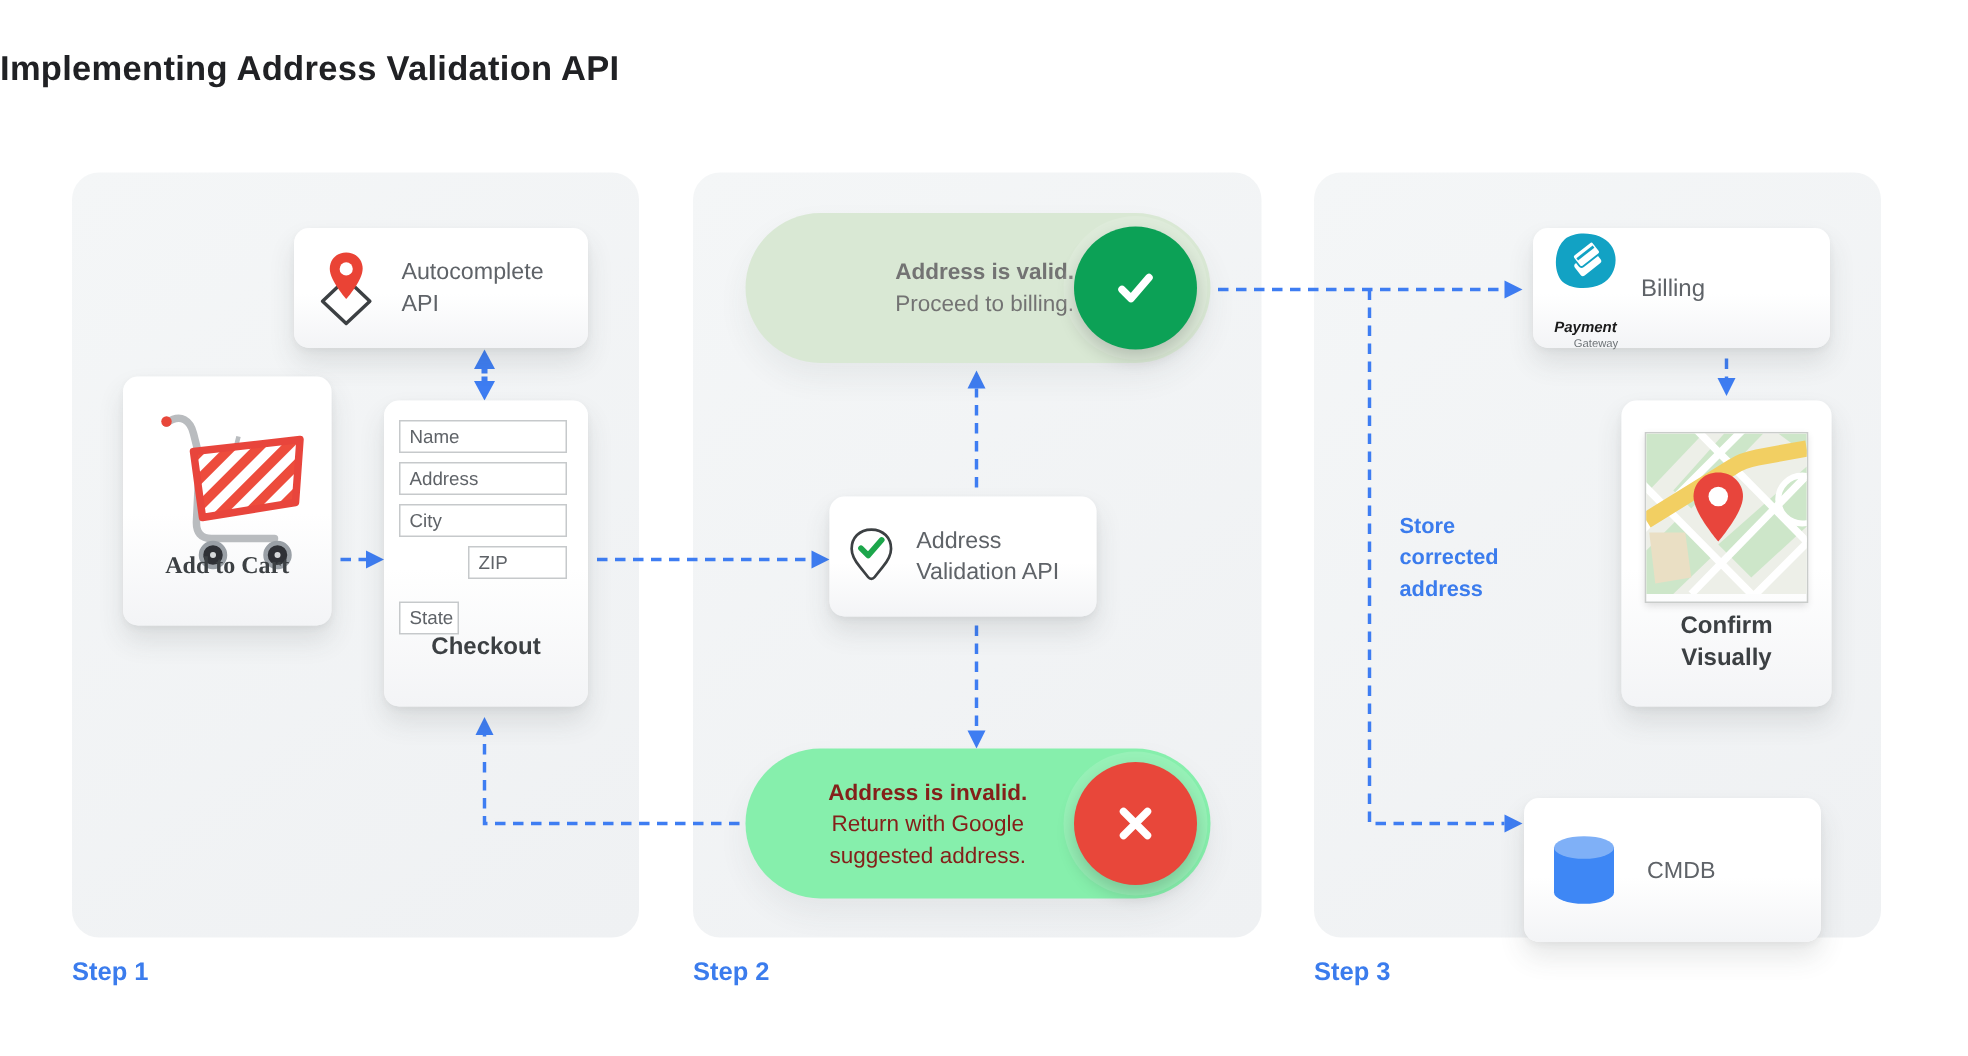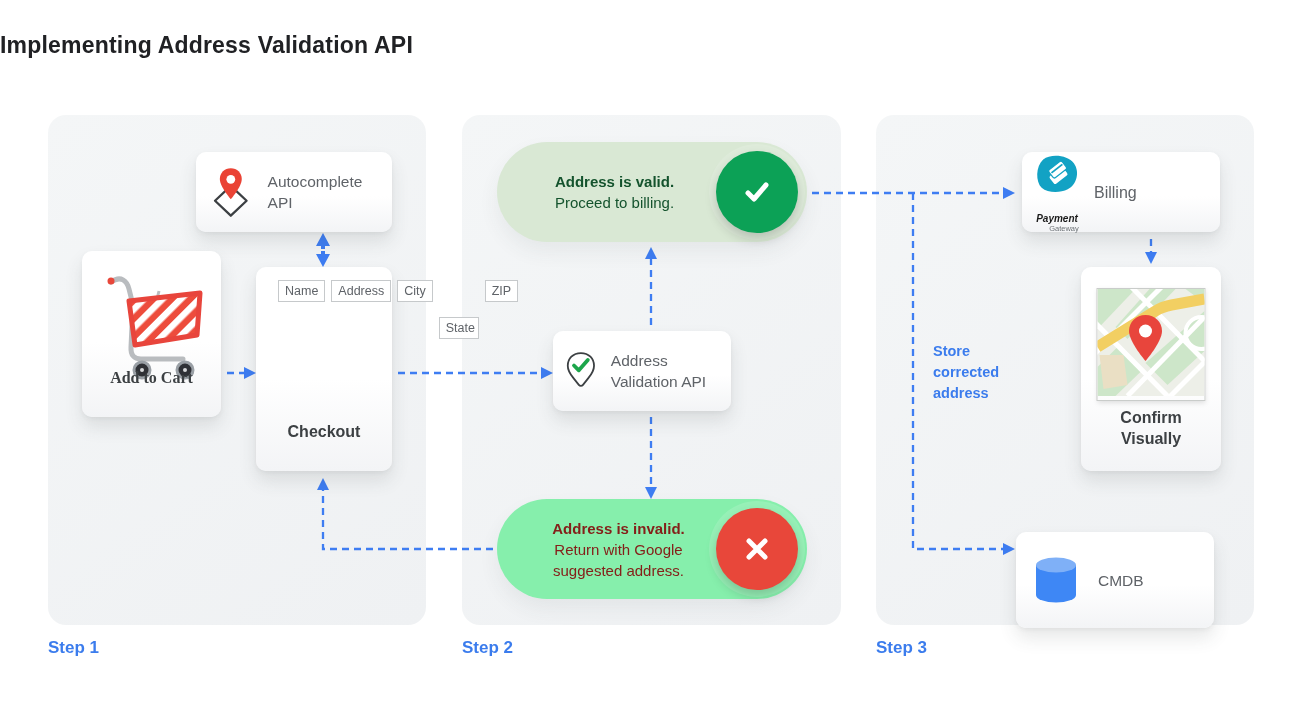--- a/index.html
+++ b/index.html
@@ -26,37 +26,37 @@
   #billing-card{left:1022px;top:152px;width:198px;height:80px;}
   #cmdb-card{left:1016px;top:510px;width:198px;height:96px;margin-top:22px;}
 
   #cart-card{left:82px;top:251px;width:139px;height:166px;font-family:Liberation Serif, serif;}
   #checkout-card{left:256px;top:267px;width:136px;height:204px;}
   #confirm-card{left:1081px;top:267px;width:140px;height:204px;}
   .vlabel{position:absolute;bottom:30px;left:0;width:100%;text-align:center;}
   #confirm-card .vlabel{bottom:22px;line-height:21px;padding:0 20px;box-sizing:border-box;}
 
   .cart-icon-wrap{position:absolute;top:18px;left:50%;transform:translateX(-50%);}
-  .form-fields{position:absolute;top:13px;left:22px;right:14px;display:flex;flex-direction:row;gap:6px;}
+  .form-fields{position:absolute;top:13px;left:10px;right:14px;display:flex;flex-direction:column;gap:6px;}
   .field{height:22px;box-sizing:border-box;border:1.2px solid #c6c9cb;background:#fff;
          font-size:12.5px;color:#5f6368;display:flex;align-items:center;padding:0 6px;}
   .field-row{display:flex;gap:6px;}
   .field.state{width:40px;margin-top:37px;} .field.zip{flex:1;}
   .map-wrap{position:absolute;top:21px;left:50%;transform:translateX(-50%);
             border:1px solid #c9ccca;box-shadow:0 2px 5px rgba(0,0,0,.12);}
 
   .pill{position:absolute;left:497px;width:310px;height:100px;border-radius:50px;
         display:flex;align-items:center;box-shadow:0 10px 20px rgba(60,64,67,.07);}
   .pill .txt{flex:1;text-align:center;font-size:15px;line-height:21px;padding-left:16px;}
   .pill .txt b{display:block;}
   .pill .circ{width:82px;height:82px;border-radius:50%;margin-right:9px;flex:0 0 auto;
         display:flex;align-items:center;justify-content:center;
         box-shadow:0 6px 12px rgba(0,0,0,.18),0 0 0 7px rgba(255,255,255,.14);}
   #valid-pill{top:142px;background:#d9e8d4;}
-  #valid-pill .txt{color:#14532d;}
+  #valid-pill .txt{color:#737373;text-align:right;}
   #valid-pill .circ{background:#0ca156;}
   #invalid-pill{top:499px;background:#86efac;}
   #invalid-pill .txt{color:#84201a;padding:0 0 0 24px;}
   #invalid-pill .circ{background:#e8473a;}
 
   #store-note{position:absolute;left:933px;top:341px;width:92px;
         font-size:14.5px;font-weight:bold;color:#3b7ced;line-height:21px;}
 
   #arrows{position:absolute;left:0;top:0;pointer-events:none;}
   .dash{stroke:#3e7df2;stroke-width:2.3;fill:none;stroke-dasharray:7 5;}

